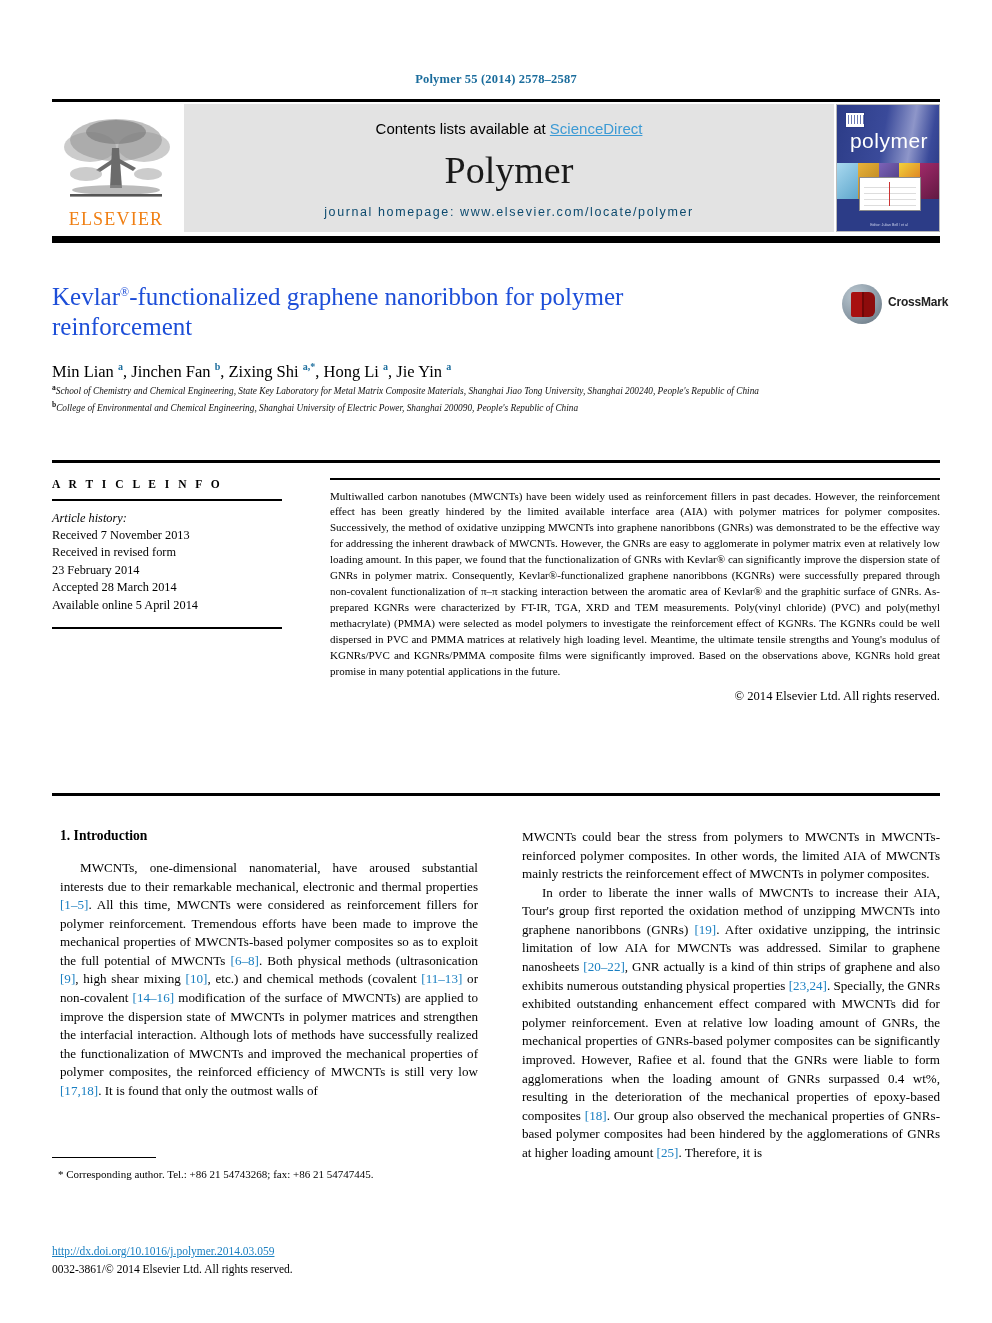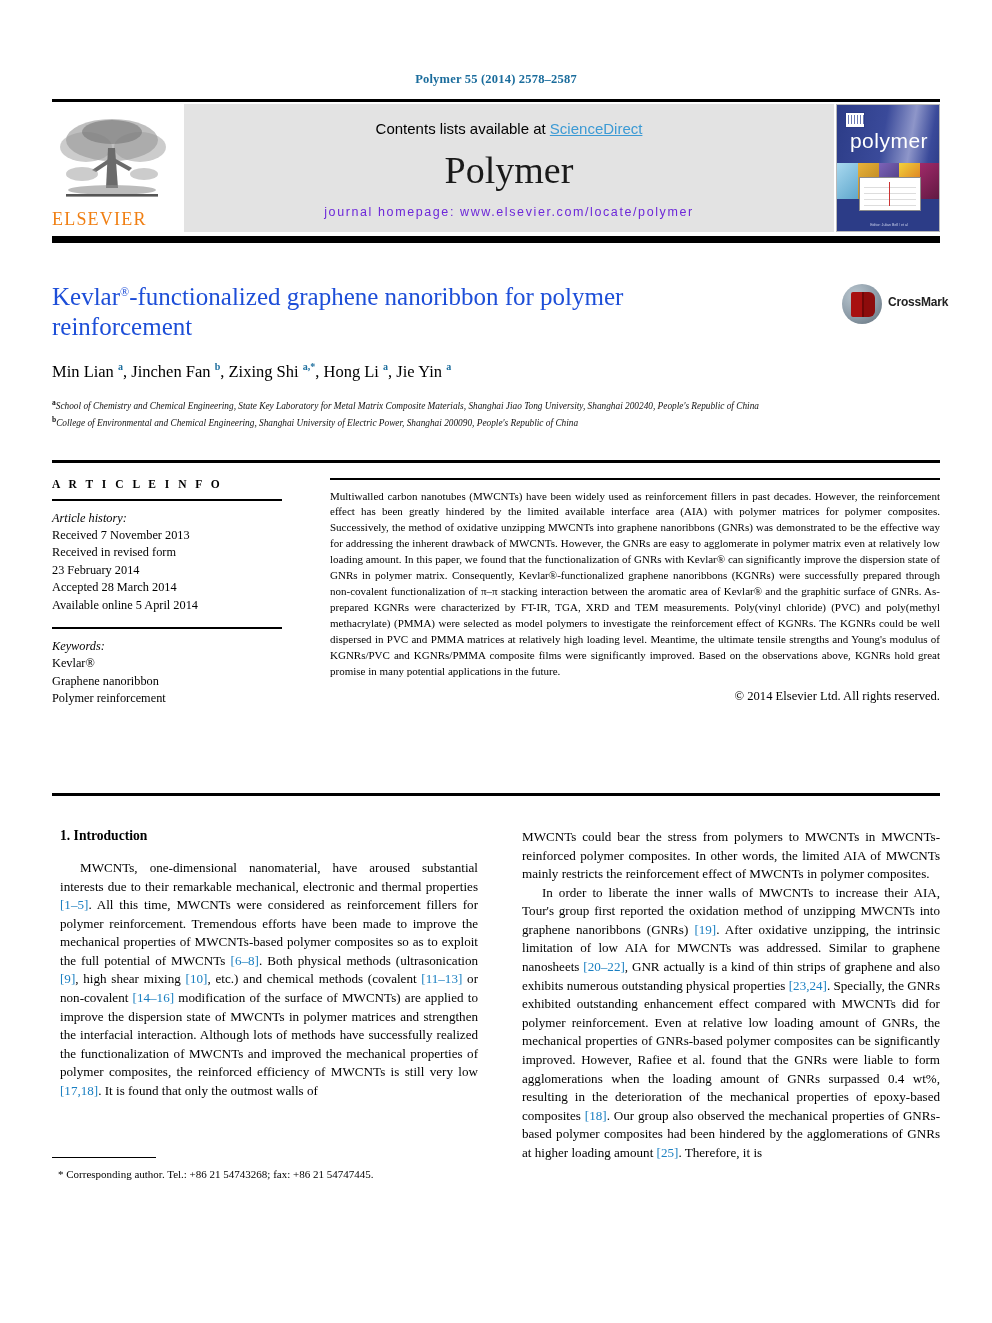--- a/index.html
+++ b/index.html
@@ -31,21 +31,21 @@
     width: 888px; height: 3px; background: #000;
   }
   .masthead {
     position: absolute; left: 52px; top: 104px;
     width: 888px; height: 128px;
   }
   .elsevier-logo {
     position: absolute; left: 0; top: 0;
     width: 128px; height: 128px;
     display: flex; flex-direction: column;
-    align-items: flex-start; justify-content: flex-end;
+    align-items: center; justify-content: flex-end;
     padding-bottom: 4px;
   }
   .tree-svg { width: 120px; height: 96px; display:block; }
   .elsevier-word {
     font-family: "Liberation Serif", serif;
     font-size: 18px; font-weight: normal;
     color: #F07F13; letter-spacing: 1.2px;
     line-height: 1;
   }
   .mast-center {
@@ -60,21 +60,21 @@
     font-size: 15px; color: #000; margin-top: 2px;
   }
   .sd-link { color: #3c9ad4; }
   .journal-title {
     font-family: "Liberation Serif", serif;
     font-size: 38px; color: #1a1a1a;
     margin: 14px 0 16px 0; line-height: 1;
   }
   .homepage {
     font-family: "Liberation Sans", sans-serif;
-    font-size: 12.5px; color: #6d28d9; letter-spacing: 1.6px;
+    font-size: 12.5px; color: #0c4a6e; letter-spacing: 1.6px;
   }
   .cover {
     position: absolute; right: 0; top: 0;
     width: 104px; height: 128px;
     background: #2c3c87;
     border: 1px solid #b9b9b9;
     overflow: hidden;
   }
   .cover-grad {
     position:absolute; left:0; top:0; width:104px; height:60px;
@@ -155,21 +155,21 @@
     content:""; position:absolute; left:11px; top:0; width:2px; height:25px;
     background:#6e0707;
   }
   .cm-text {
     position: absolute; left: 48px; top: 13px;
     font-family: "Liberation Sans", sans-serif;
     font-size: 12px; font-weight: bold; color: #222;
     letter-spacing: -.2px;
   }
   .affil {
-    margin-top: 15px;
+    margin-top: 0;
     font-family: "Liberation Serif", serif;
     font-style: italic; font-size: 9.3px; line-height: 1.5;
     width: 800px; color: #111;
   }
   .affil sup { font-style: normal; font-weight: bold; font-size: 7.5px; }
 
   
   .rule-info {
     position: absolute; left: 52px; top: 460px;
     width: 888px; height: 3px; background: #000;
@@ -308,26 +308,20 @@
     <div class="hr-thin"></div>
     <div class="info-body">
       <div class="info-head">Article history:</div>
       <div>Received 7 November 2013</div>
       <div>Received in revised form</div>
       <div>23 February 2014</div>
       <div>Accepted 28 March 2014</div>
       <div>Available online 5 April 2014</div>
     </div>
     <div class="hr-mid"></div>
-    <div class="info-body">
-      <div class="info-head">Keywords:</div>
-      <div>Kevlar®</div>
-      <div>Graphene nanoribbon</div>
-      <div>Polymer reinforcement</div>
-    </div>
   </div>
 
   <div class="abstractblock">
     <div class="hr-thin"></div>
     <div class="abstract-text">Multiwalled carbon nanotubes (MWCNTs) have been widely used as reinforcement fillers in past decades. However, the reinforcement effect has been greatly hindered by the limited available interface area (AIA) with polymer matrices for polymer composites. Successively, the method of oxidative unzipping MWCNTs into graphene nanoribbons (GNRs) was demonstrated to be the effective way for addressing the inherent drawback of MWCNTs. However, the GNRs are easy to agglomerate in polymer matrix even at relatively low loading amount. In this paper, we found that the functionalization of GNRs with Kevlar® can significantly improve the dispersion state of GNRs in polymer matrix. Consequently, Kevlar®-functionalized graphene nanoribbons (KGNRs) were successfully prepared through non-covalent functionalization of π–π stacking interaction between the aromatic area of Kevlar® and the graphitic surface of GNRs. As-prepared KGNRs were characterized by FT-IR, TGA, XRD and TEM measurements. Poly(vinyl chloride) (PVC) and poly(methyl methacrylate) (PMMA) were selected as model polymers to investigate the reinforcement effect of KGNRs. The KGNRs could be well dispersed in PVC and PMMA matrices at relatively high loading level. Meantime, the ultimate tensile strengths and Young's modulus of KGNRs/PVC and KGNRs/PMMA composite films were significantly improved. Based on the observations above, KGNRs hold great promise in many potential applications in the future.</div>
     <div class="copyright">© 2014 Elsevier Ltd. All rights reserved.</div>
   </div>
 
   <div class="rule-body"></div>
 
@@ -339,14 +333,18 @@
   <div class="col-right">
     <p class="body-p cont">MWCNTs could bear the stress from polymers to MWCNTs in MWCNTs-reinforced polymer composites. In other words, the limited AIA of MWCNTs mainly restricts the reinforcement effect of MWCNTs in polymer composites.</p>
     <p class="body-p"><span>In order to liberate the inner walls of MWCNTs to increase their AIA, Tour's group first reported the oxidation method of unzipping MWCNTs into graphene nanoribbons (GNRs) </span><a class="cite" href="#">[19]</a><span>. After oxidative unzipping, the intrinsic limitation of low AIA for MWCNTs was addressed. Similar to graphene nanosheets </span><a class="cite" href="#">[20–22]</a><span>, GNR actually is a kind of thin strips of graphene and also exhibits numerous outstanding physical properties </span><a class="cite" href="#">[23,24]</a><span>. Specially, the GNRs exhibited outstanding enhancement effect compared with MWCNTs did for polymer reinforcement. Even at relative low loading amount of GNRs, the mechanical properties of GNRs-based polymer composites can be significantly improved. However, Rafiee et al. found that the GNRs were liable to form agglomerations when the loading amount of GNRs surpassed 0.4 wt%, resulting in the deterioration of the mechanical properties of epoxy-based composites </span><a class="cite" href="#">[18]</a><span>. Our group also observed the mechanical properties of GNRs-based polymer composites had been hindered by the agglomerations of GNRs at higher loading amount </span><a class="cite" href="#">[25]</a><span>. Therefore, it is</span></p>
   </div>
 
   <div class="footsep"></div>
   <div class="footnote">
     <div class="fn-indent">* Corresponding author. Tel.: +86 21 54743268; fax: +86 21 54747445.</div>
   </div>
 
+  <div class="doi-block">
+    <div><a class="doi-link" href="#">http://dx.doi.org/10.1016/j.polymer.2014.03.059</a></div>
+    <div>0032-3861/© 2014 Elsevier Ltd. All rights reserved.</div>
+  </div>
 
 </div>
 
 </body></html>

